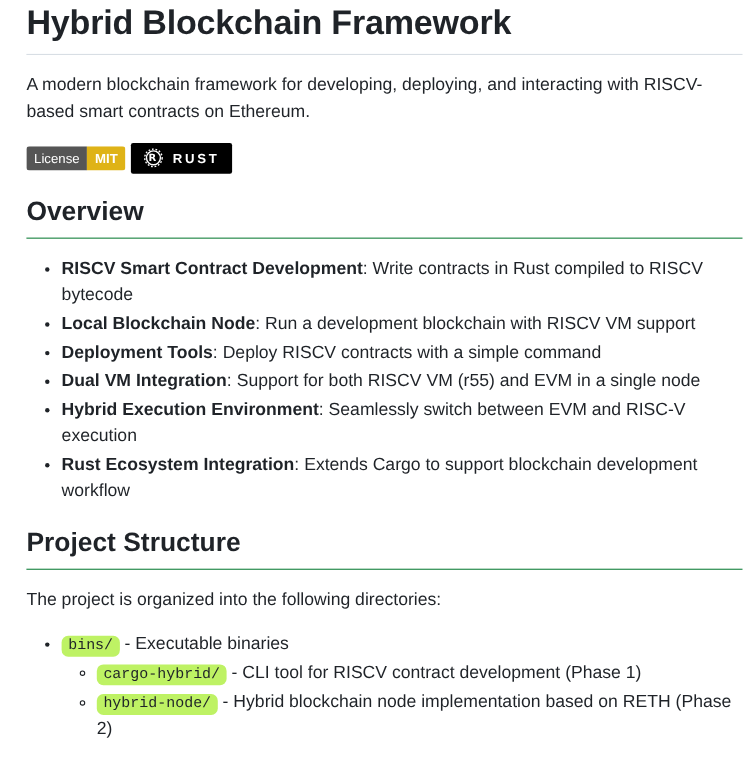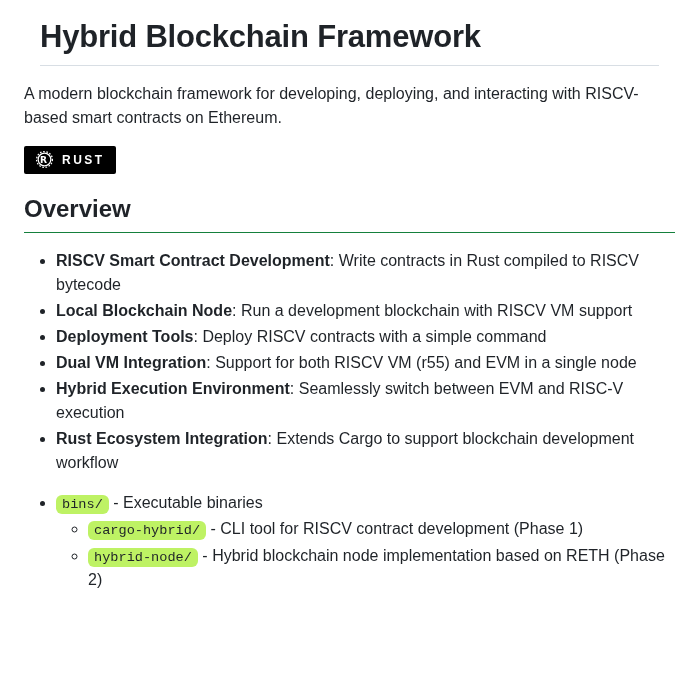--- a/index.html
+++ b/index.html
@@ -4,21 +4,21 @@
 <style>
   html, body { margin:0; padding:0; }
   body {
     width:679px; height:700px; overflow:hidden;
     background:#ffffff; color:#1f2328;
     font-family:"Liberation Sans", "DejaVu Sans", sans-serif;
     font-size:16px; line-height:1.5;
   }
   .markdown-body { padding:2px 4px 0 24px; }
   h1.title {
-    margin:16px; font-size:31px; font-weight:bold; line-height:1.25;
+    margin:0; font-size:31px; font-weight:bold; line-height:1.25;
     padding-bottom:8px; border-bottom:1px solid #d8dee4;
     margin-bottom:16px; letter-spacing:-0.2px;
   }
   h2.section {
     margin:20px 0 16px; font-size:24px; font-weight:bold; line-height:1.25;
     padding-bottom:8px; border-bottom:1px solid #15803d;
   }
   p { margin:0 0 16px; }
   .badges { display:flex; align-items:center; gap:5px; margin:0 0 16px; }
   .shield {
@@ -49,20 +49,24 @@
 </head>
 <body>
 
 <div class="markdown-body">
 
   <h1 class="title">Hybrid Blockchain Framework</h1>
 
   <p>A modern blockchain framework for developing, deploying, and interacting with RISCV-based smart contracts on Ethereum.</p>
 
   <div class="badges">
+    <a class="shield">
+      <span class="shield-label" style="background: rgb(85, 85, 85);">License</span>
+      <span class="shield-value" style="background: rgb(223, 179, 23);">MIT</span>
+    </a>
     <a class="rust-badge" style="background: rgb(0, 0, 0);">
       <span>
         <svg width="19" height="19" viewBox="0 0 24 24" aria-hidden="true">
           <circle cx="12" cy="12" r="10" fill="none" stroke="#ffffff" stroke-width="1.6" stroke-dasharray="2 2.1"></circle>
           <circle cx="12" cy="12" r="8" fill="none" stroke="#ffffff" stroke-width="1.6"></circle>
           <text x="12" y="16.2" text-anchor="middle" font-size="11.5" font-weight="bold" font-family="DejaVu Sans, sans-serif" fill="#ffffff">R</text>
         </svg>
       </span>
       <span>RUST</span>
     </a>
@@ -85,21 +89,23 @@
       <strong>Dual VM Integration</strong><span>: Support for both RISCV VM (r55) and EVM in a single node</span>
     </li>
     <li>
       <strong>Hybrid Execution Environment</strong><span>: Seamlessly switch between EVM and RISC-V execution</span>
     </li>
     <li>
       <strong>Rust Ecosystem Integration</strong><span>: Extends Cargo to support blockchain development workflow</span>
     </li>
   </ul>
 
+  <h2 class="section">Project Structure</h2>
 
+  <p>The project is organized into the following directories:</p>
 
   <ul class="dir-list">
     <li>
       <code class="inline-code">bins/</code><span> - Executable binaries</span>
       <ul class="dir-sub">
         <li>
           <code class="inline-code">cargo-hybrid/</code><span> - CLI tool for RISCV contract development (Phase 1)</span>
         </li>
         <li>
           <code class="inline-code">hybrid-node/</code><span> - Hybrid blockchain node implementation based on RETH (Phase 2)</span>

